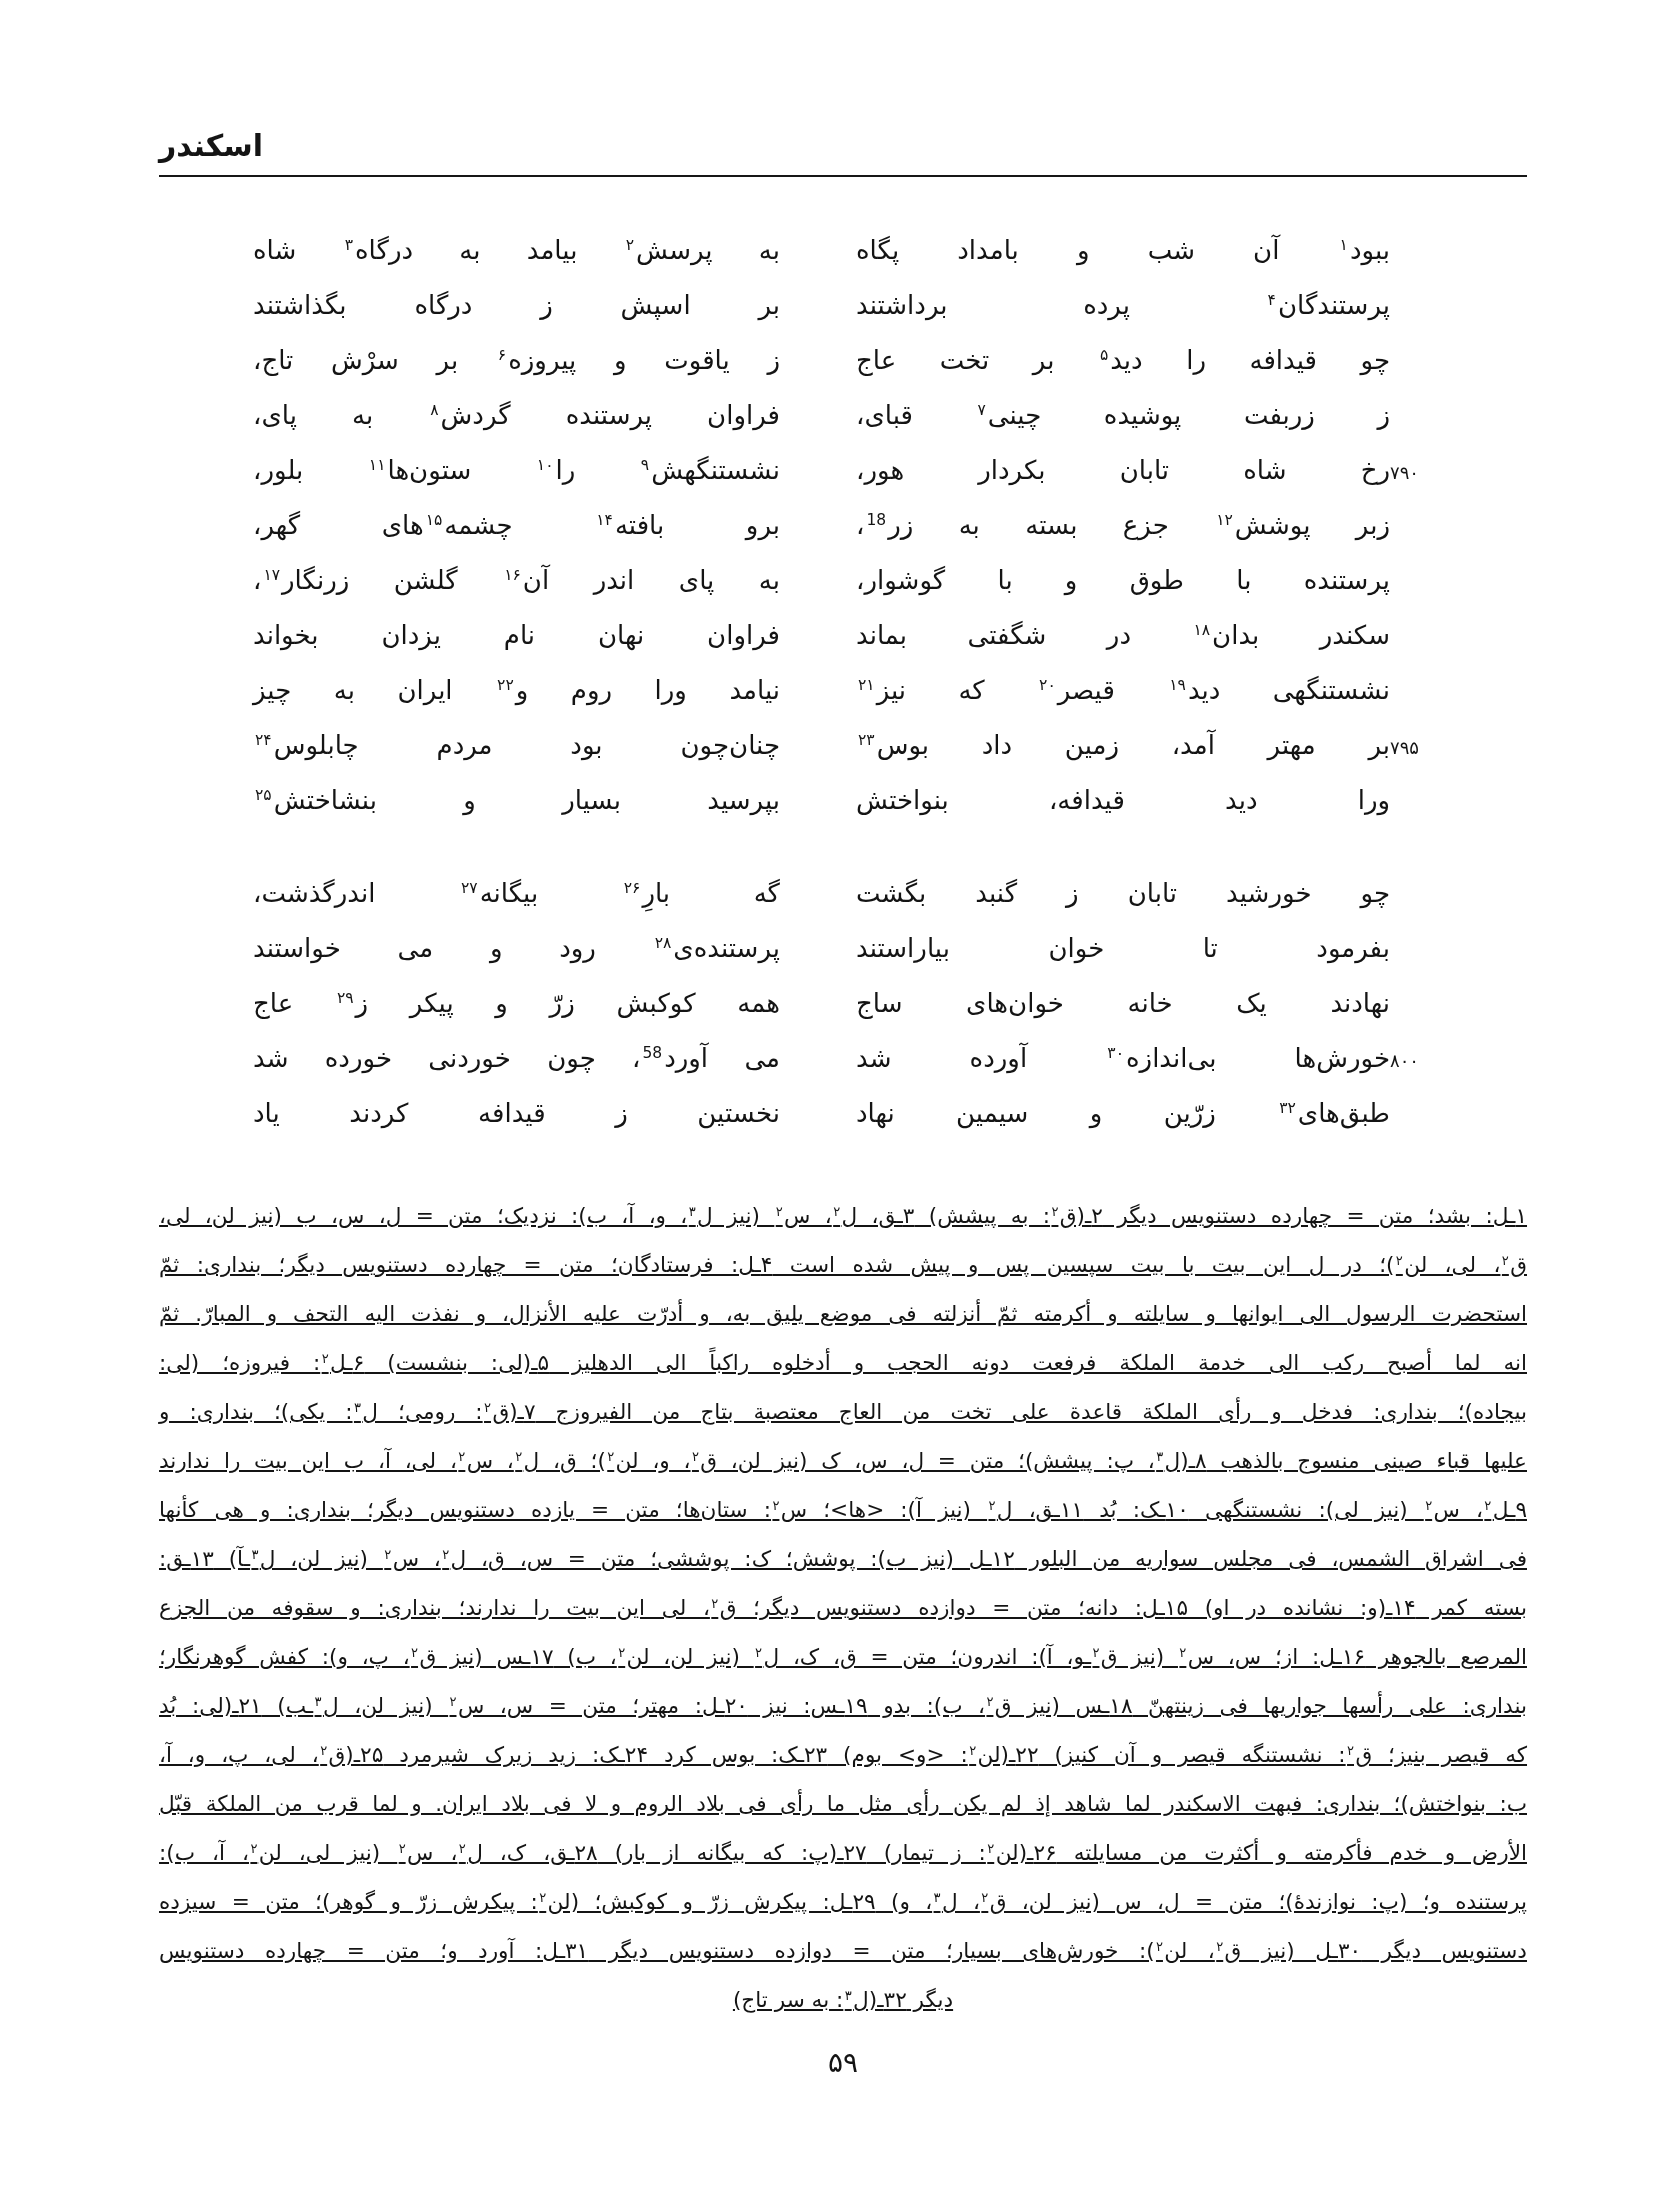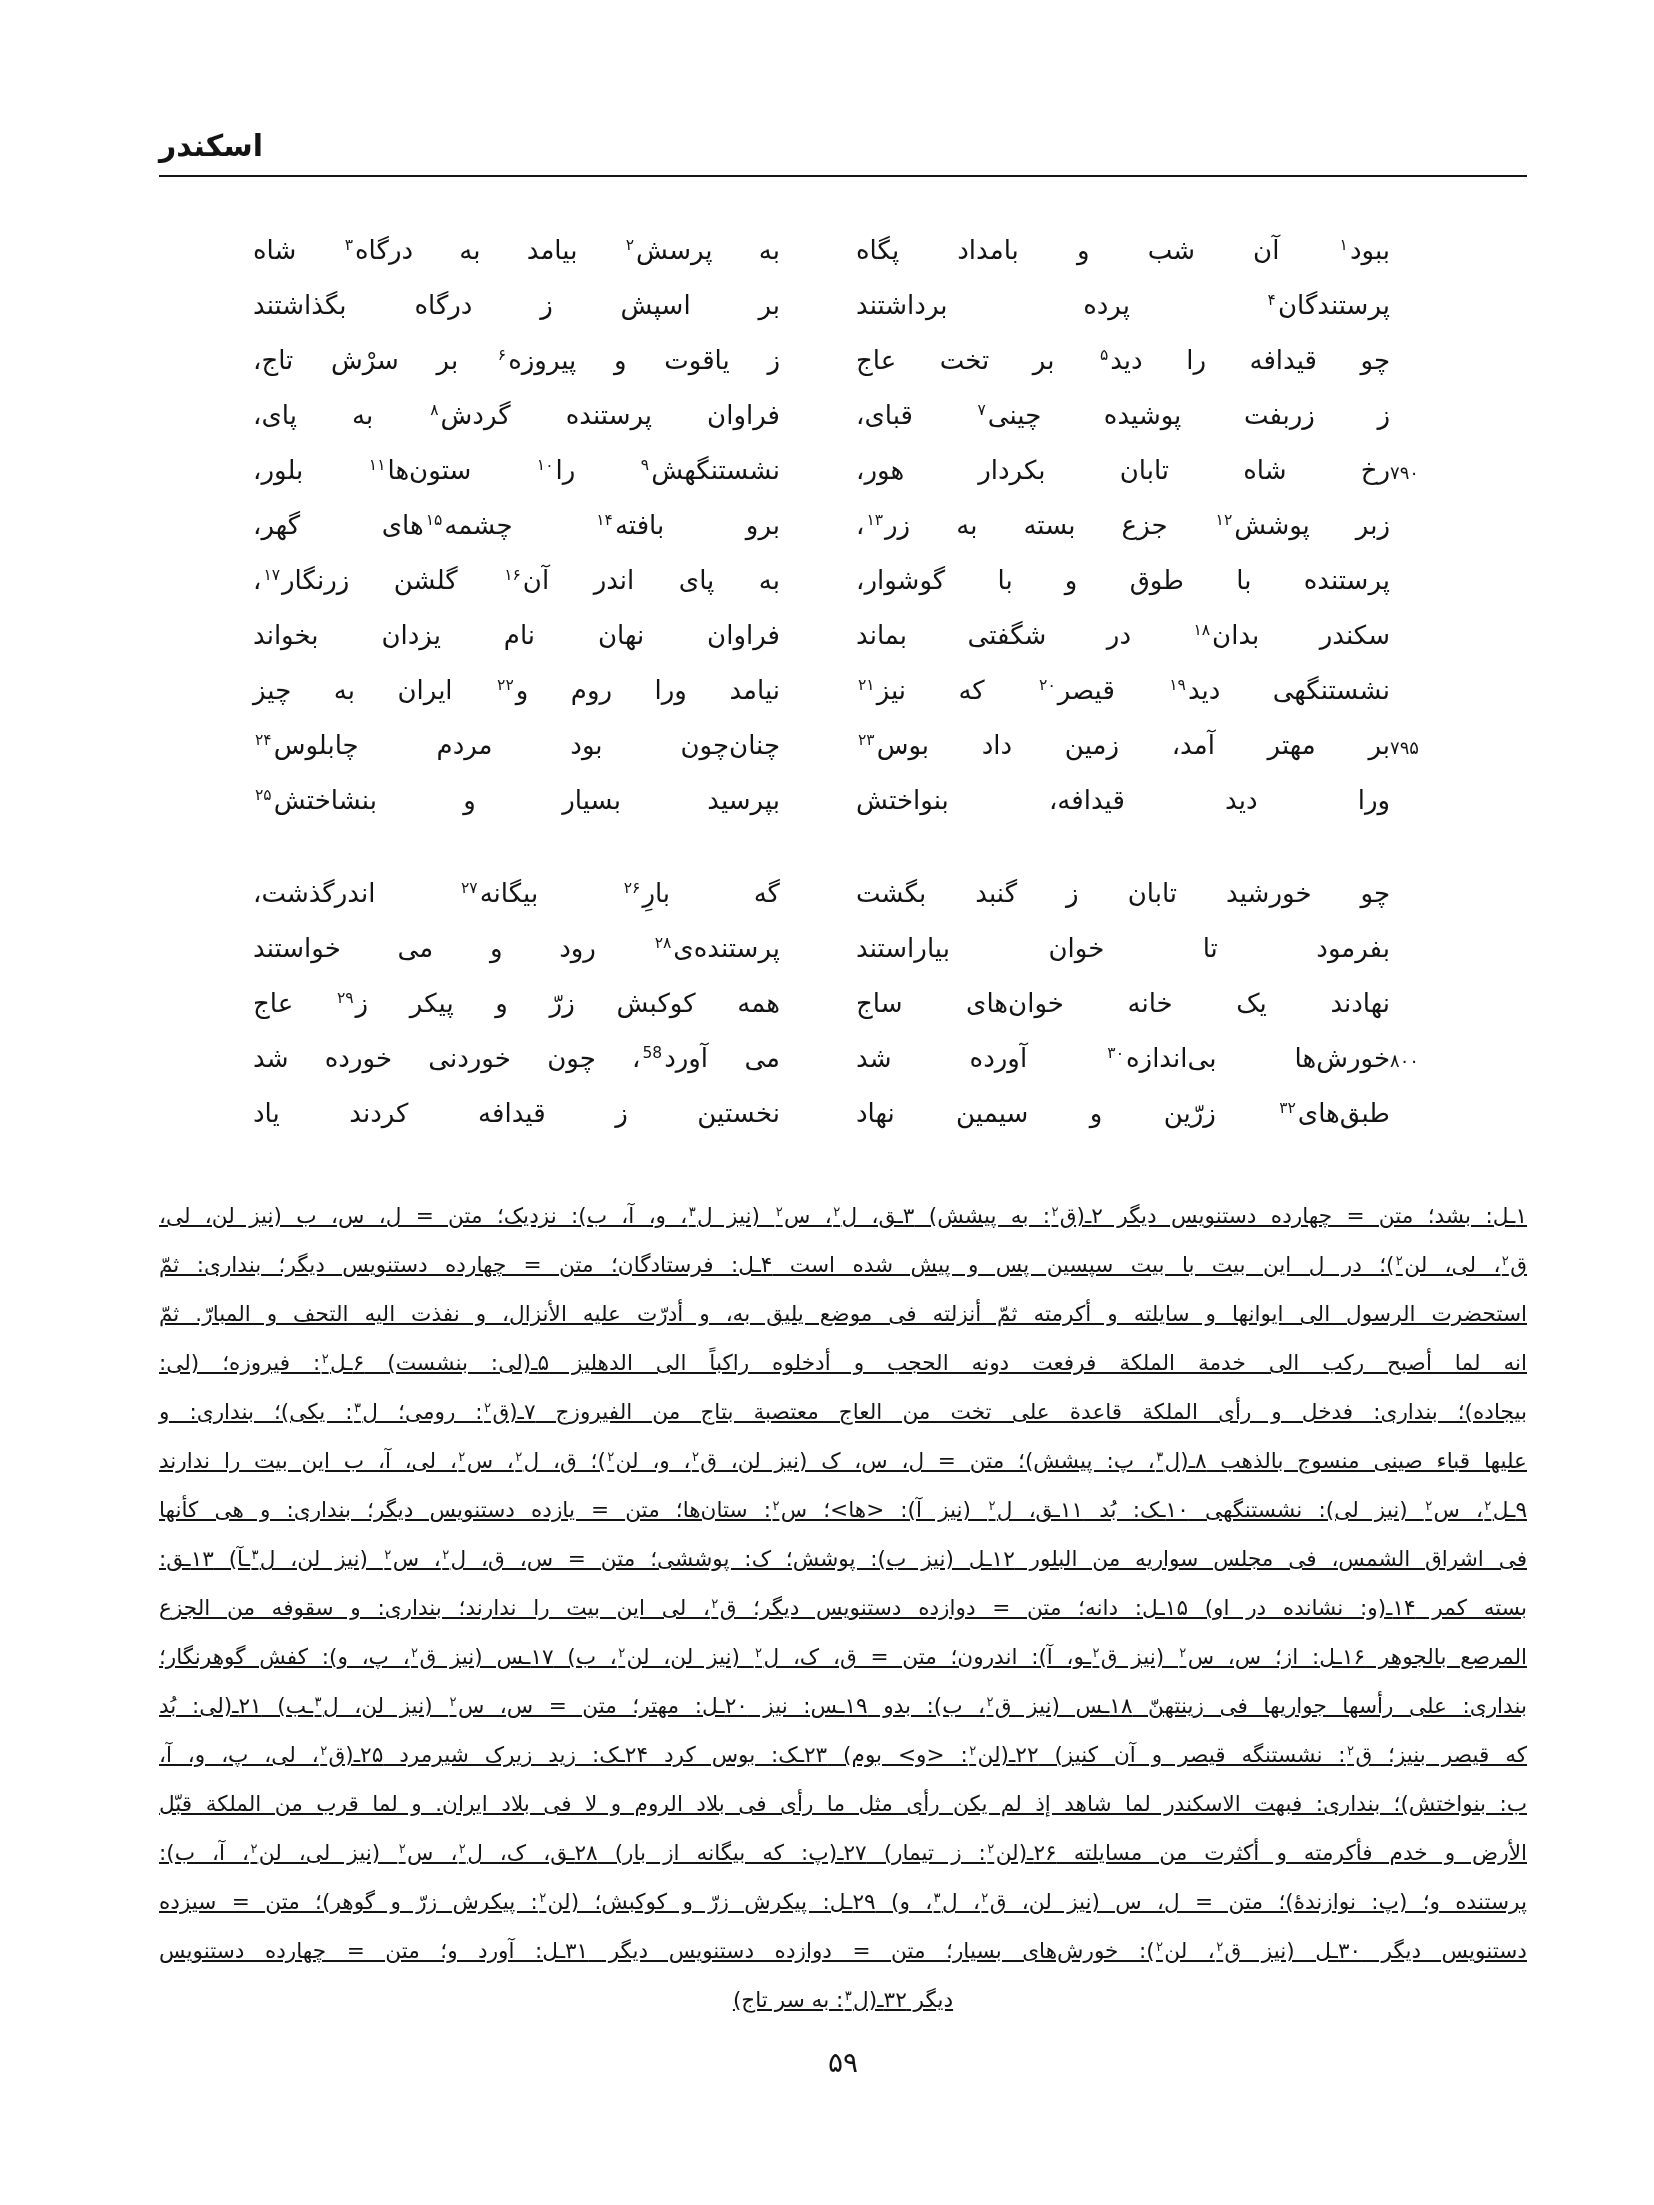--- a/index.html
+++ b/index.html
@@ -124,21 +124,21 @@
             <div class="hem left">فراوان پرستنده گردش<sup>۸</sup> به پای،</div>
           </div>
           <div class="couplet">
             <div class="vnum">۷۹۰</div>
             <div class="hem right">رخ شاه تابان بکردار هور،</div>
             <div class="spacer"></div>
             <div class="hem left">نشستنگهش<sup>۹</sup> را<sup>۱۰</sup> ستون‌ها<sup>۱۱</sup> بلور،</div>
           </div>
           <div class="couplet">
             <div class="vnum"></div>
-            <div class="hem right">زبر پوشش<sup>۱۲</sup> جزع بسته به زر<sup>۱۳</sup>،</div>
+            <div class="hem right">زبر پوشش<sup>۱۲</sup> جزع بسته به زر<sup>18</sup>،</div>
             <div class="spacer"></div>
             <div class="hem left">برو بافته<sup>۱۴</sup> چشمه<sup>۱۵</sup>های گهر،</div>
           </div>
           <div class="couplet">
             <div class="vnum"></div>
             <div class="hem right">پرستنده با طوق و با گوشوار،</div>
             <div class="spacer"></div>
             <div class="hem left">به پای اندر آن<sup>۱۶</sup> گلشن زرنگار<sup>۱۷</sup>،</div>
           </div>
           <div class="couplet">

